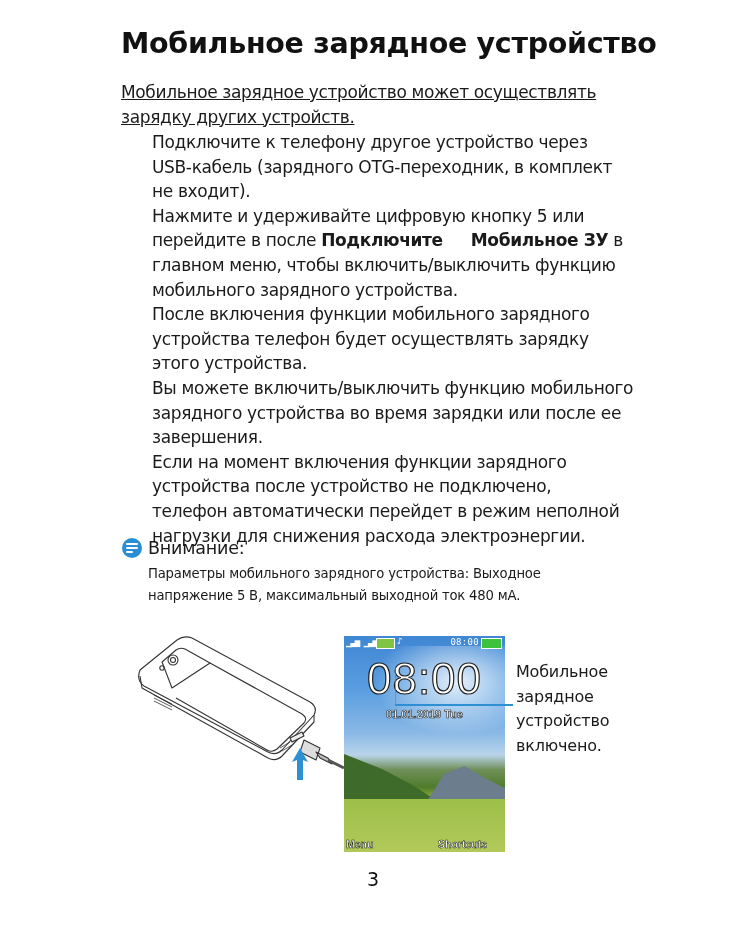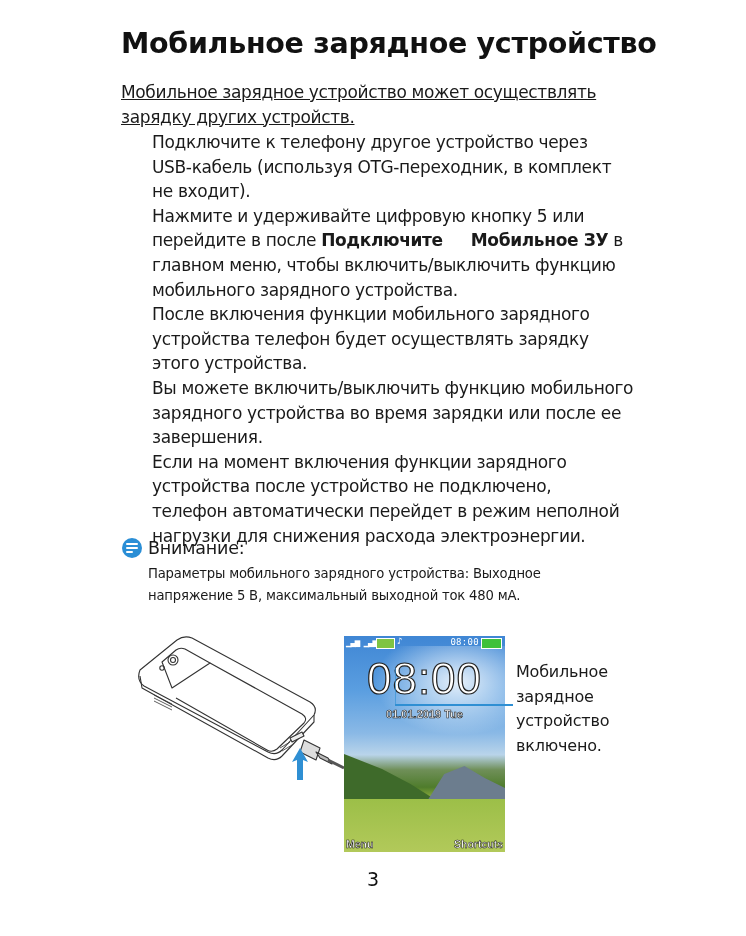--- a/index.html
+++ b/index.html
@@ -37,40 +37,40 @@
               font-family:"Liberation Sans", sans-serif; color:#fff; -webkit-text-stroke:1.2px #222; letter-spacing:1px; }
   .date { position:absolute; left:0; top:72px; width:100%; text-align:center; font-size:11px; font-weight:bold;
           color:#fff; -webkit-text-stroke:0.6px #222; font-family:"Liberation Sans", sans-serif; }
   .hill { position:absolute; left:0; top:118px; width:95px; height:60px; background:#3e6a2a;
           clip-path:polygon(0 0, 40% 25%, 70% 50%, 100% 80%, 100% 100%, 0 100%); }
   .mountain { position:absolute; left:80px; top:130px; width:81px; height:40px; background:#6c7d8e;
               clip-path:polygon(0 100%, 25% 20%, 50% 0, 75% 30%, 100% 55%, 100% 100%); }
   .meadow { position:absolute; left:0; top:163px; width:100%; height:53px; background:linear-gradient(180deg,#9cbf48,#b2c95a); }
   .softkey { position:absolute; bottom:2px; font-size:10.5px; color:#fff; -webkit-text-stroke:0.5px #111;
              font-family:"Liberation Sans", sans-serif; font-weight:bold; }
-  .sk-left { left:2px; } .sk-right { right:2px;padding-left:19px; }
+  .sk-left { left:2px; } .sk-right { right:18px;padding-left:19px; }
   .callout-line { position:absolute; left:395px; top:704px; width:118px; height:2px; background:#2f8fd3; }
   .callout-line-v { position:absolute; left:395px; top:668px; width:1px; height:37px; background:#2f8fd3; opacity:0.6; }
   .callout { position:absolute; left:516px; top:660px; font-size:16px; line-height:24.5px; letter-spacing:-0.2px; }
   .page-number { position:absolute; left:0; top:868px; width:746px; text-align:center; font-size:19px; color:#111; }
 </style>
 </head>
 <body>
 
 <div class="title">Мобильное зарядное устройство</div>
 
 <div class="intro">
   <div>Мобильное зарядное устройство может осуществлять</div>
   <div>зарядку других устройств.</div>
 </div>
 
 <div class="steps">
   <div>
     <div class="line">Подключите к телефону другое устройство через</div>
-    <div class="line">USB-кабель (используя OTG-переходник, в комплект</div>
+    <div class="line">USB-кабель (зарядного OTG-переходник, в комплект</div>
     <div class="line">не входит).</div>
   </div>
   <div>
     <div class="line">Нажмите и удерживайте цифровую кнопку 5 или</div>
     <div class="line"><span>перейдите в после </span><b>Подключите</b><span class="gap"></span><b>Мобильное ЗУ</b><span> в</span></div>
     <div class="line">главном меню, чтобы включить/выключить функцию</div>
     <div class="line">мобильного зарядного устройства.</div>
   </div>
   <div>
     <div class="line">После включения функции мобильного зарядного</div>

